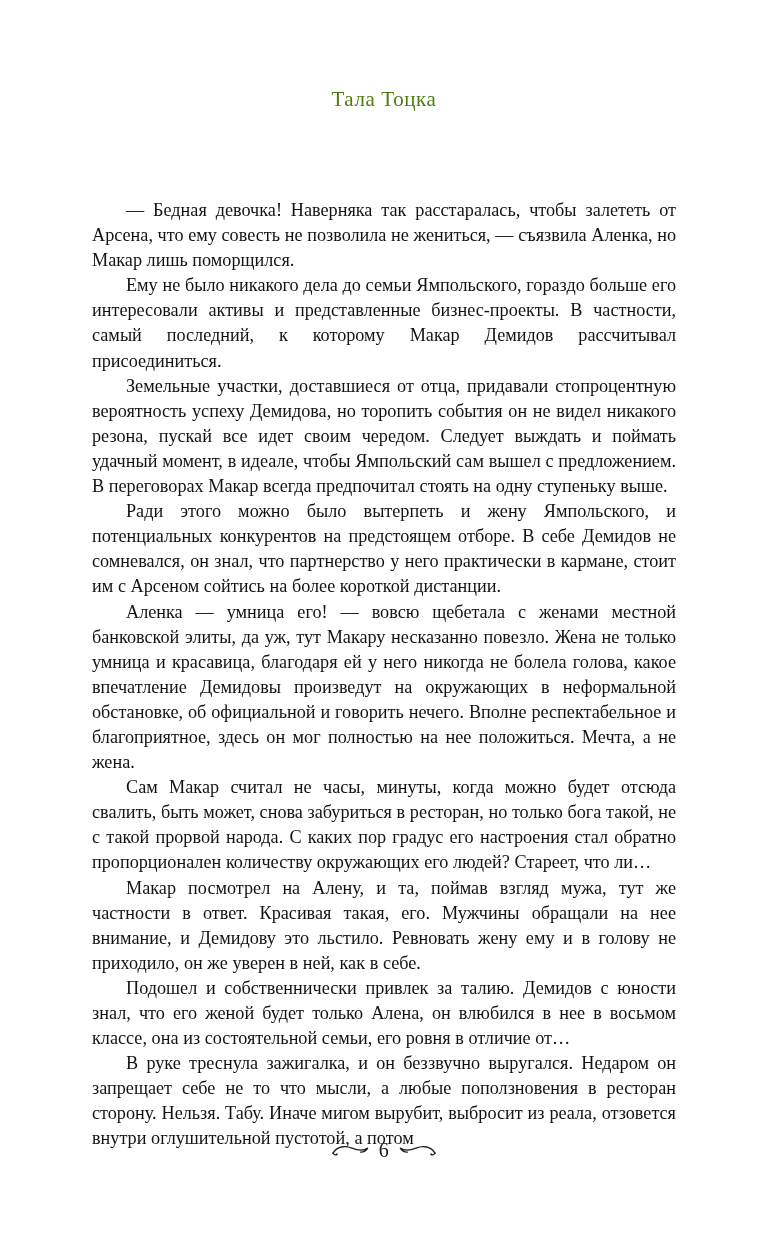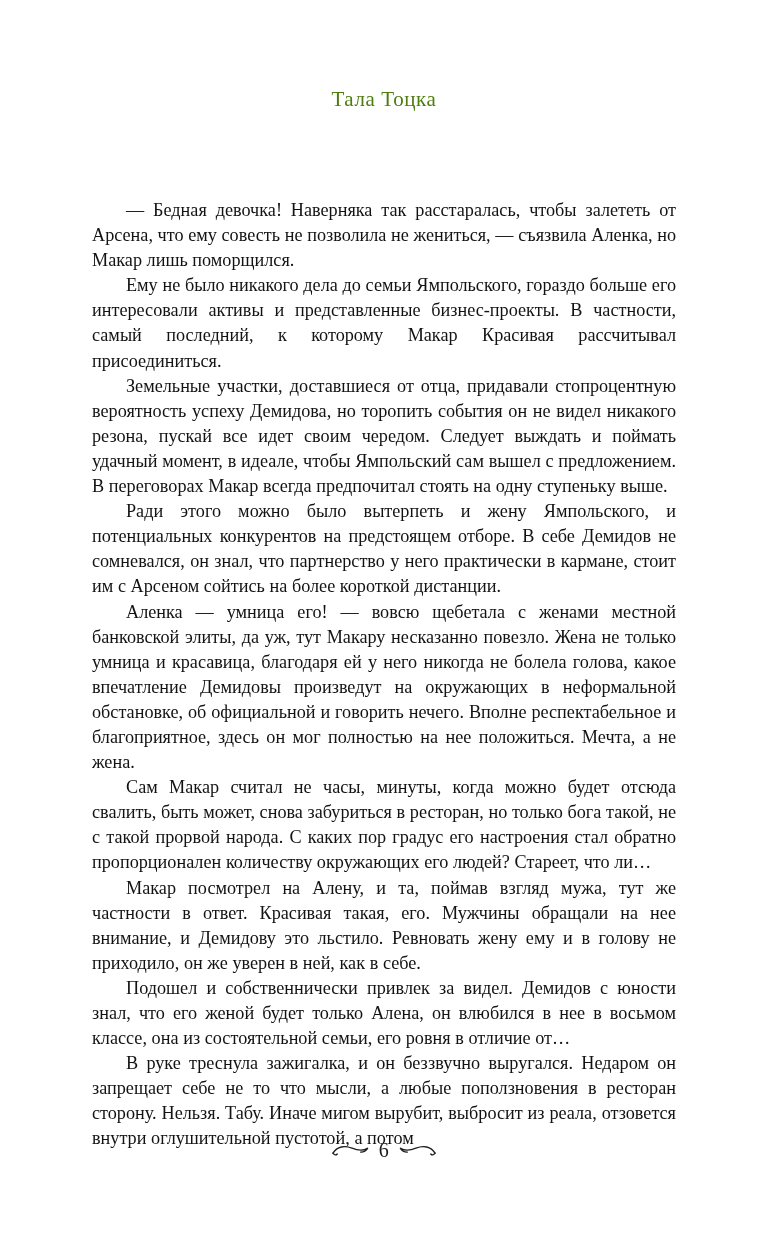--- a/index.html
+++ b/index.html
@@ -94,27 +94,27 @@
 </style>
 </head>
 <body>
 
 <div class="page">
 
   <div class="running-head">Тала Тоцка</div>
 
   <div class="text-block">
     <p class="para">— Бедная девочка! Наверняка так расстаралась, чтобы залететь от Арсена, что ему совесть не позволила не жениться, — съязвила Аленка, но Макар лишь поморщился.</p>
-    <p class="para">Ему не было никакого дела до семьи Ямпольского, гораздо больше его интересовали активы и представленные бизнес-проекты. В частности, самый последний, к которому Макар Красивая рассчитывал присоединиться.</p>
+    <p class="para">Ему не было никакого дела до семьи Ямпольского, гораздо больше его интересовали активы и представленные бизнес-проекты. В частности, самый последний, к которому Макар Демидов рассчитывал присоединиться.</p>
     <p class="para">Земельные участки, доставшиеся от отца, придавали стопроцентную вероятность успеху Демидова, но торопить события он не видел никакого резона, пускай все идет своим чередом. Следует выждать и поймать удачный момент, в идеале, чтобы Ямпольский сам вышел с предложением. В переговорах Макар всегда предпочитал стоять на одну ступеньку выше.</p>
     <p class="para">Ради этого можно было вытерпеть и жену Ямпольского, и потенциальных конкурентов на предстоящем отборе. В себе Демидов не сомневался, он знал, что партнерство у него практически в кармане, стоит им с Арсеном сойтись на более короткой дистанции.</p>
     <p class="para">Аленка — умница его! — вовсю щебетала с женами местной банковской элиты, да уж, тут Макару несказанно повезло. Жена не только умница и красавица, благодаря ей у него никогда не болела голова, какое впечатление Демидовы произведут на окружающих в неформальной обстановке, об официальной и говорить нечего. Вполне респектабельное и благоприятное, здесь он мог полностью на нее положиться. Мечта, а не жена.</p>
     <p class="para">Сам Макар считал не часы, минуты, когда можно будет отсюда свалить, быть может, снова забуриться в ресторан, но только бога такой, не с такой прорвой народа. С каких пор градус его настроения стал обратно пропорционален количеству окружающих его людей? Стареет, что ли…</p>
     <p class="para">Макар посмотрел на Алену, и та, поймав взгляд мужа, тут же частности в ответ. Красивая такая, его. Мужчины обращали на нее внимание, и Демидову это льстило. Ревновать жену ему и в голову не приходило, он же уверен в ней, как в себе.</p>
-    <p class="para">Подошел и собственнически привлек за видел. Демидов с юности знал, что его женой будет только Алена, он влюбился в нее в восьмом классе, она из состоятельной семьи, его ровня в отличие от…</p>
+    <p class="para">Подошел и собственнически привлек за талию. Демидов с юности знал, что его женой будет только Алена, он влюбился в нее в восьмом классе, она из состоятельной семьи, его ровня в отличие от…</p>
     <p class="para">В руке треснула зажигалка, и он беззвучно выругался. Недаром он запрещает себе не то что мысли, а любые поползновения в ресторан сторону. Нельзя. Табу. Иначе мигом вырубит, выбросит из реала, отзовется внутри оглушительной пустотой, а потом</p>
   </div>
 
   <div class="folio">
 
     <span class="swash">
       <svg viewBox="0 0 40 16" width="40" height="16" aria-hidden="true">
         <path class="thick" d="M3 11.2 C7 4.2, 15 3.4, 22 6.2 C27.5 8.4, 32.5 9.4, 37.5 6.4"></path>
         <path d="M3 11.2 C4.2 13.2, 6.2 13.4, 7.2 12.0"></path>
         <path d="M37.5 6.4 C36.2 8.6, 33.4 10.2, 30.6 10.1"></path>

